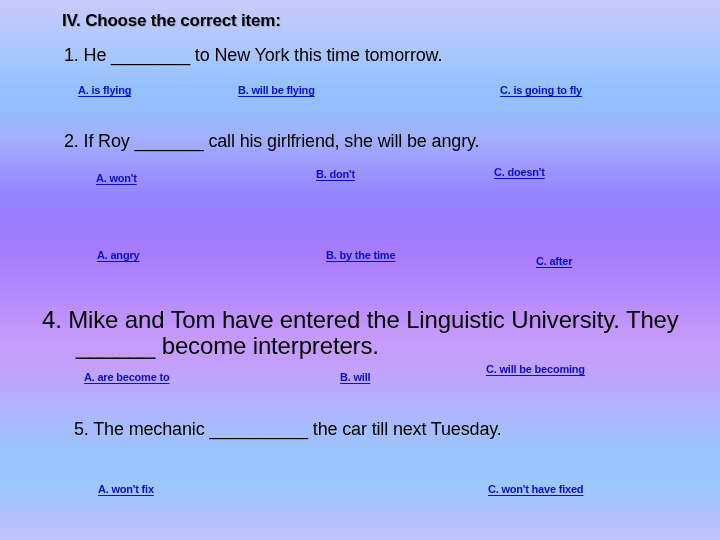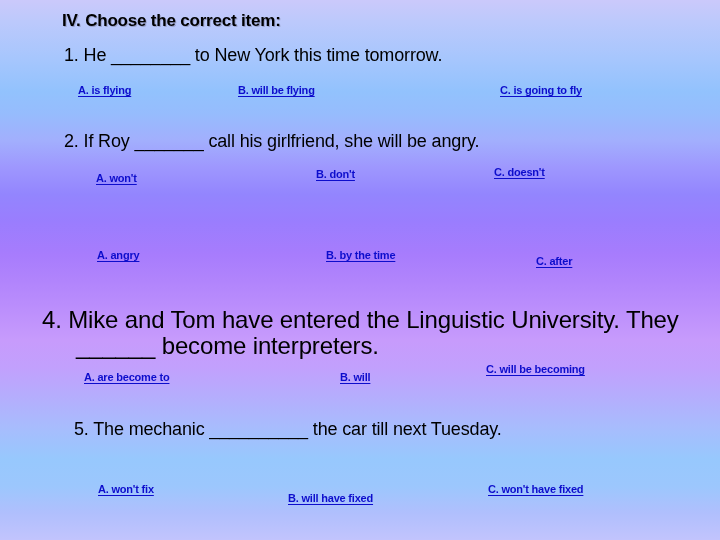--- a/index.html
+++ b/index.html
@@ -141,18 +141,17 @@
     </div>
     <div class="options" style="top:371px;">
       <div class="opt" style="left:84px;">A. are become to</div>
       <div class="opt" style="left:340px;">B. will</div>
       <div class="opt" style="left:486px; top:-8px;">C. will be becoming</div>
     </div>
 
     <div class="stem" style="left:52px; top:418px;">5. The mechanic __________ the car till next Tuesday.</div>
     <div class="options" style="top:455px;margin-top:28px;">
       <div class="opt" style="left:98px;">A. won't fix</div>
-      <div class="opt" style="left:288px; top:9px;">B. will have fixed</div>
       <div class="opt" style="left:488px; top:0px;">C. won't have fixed</div>
     </div>
 
   </div>
 </div>
 
 </body></html>

